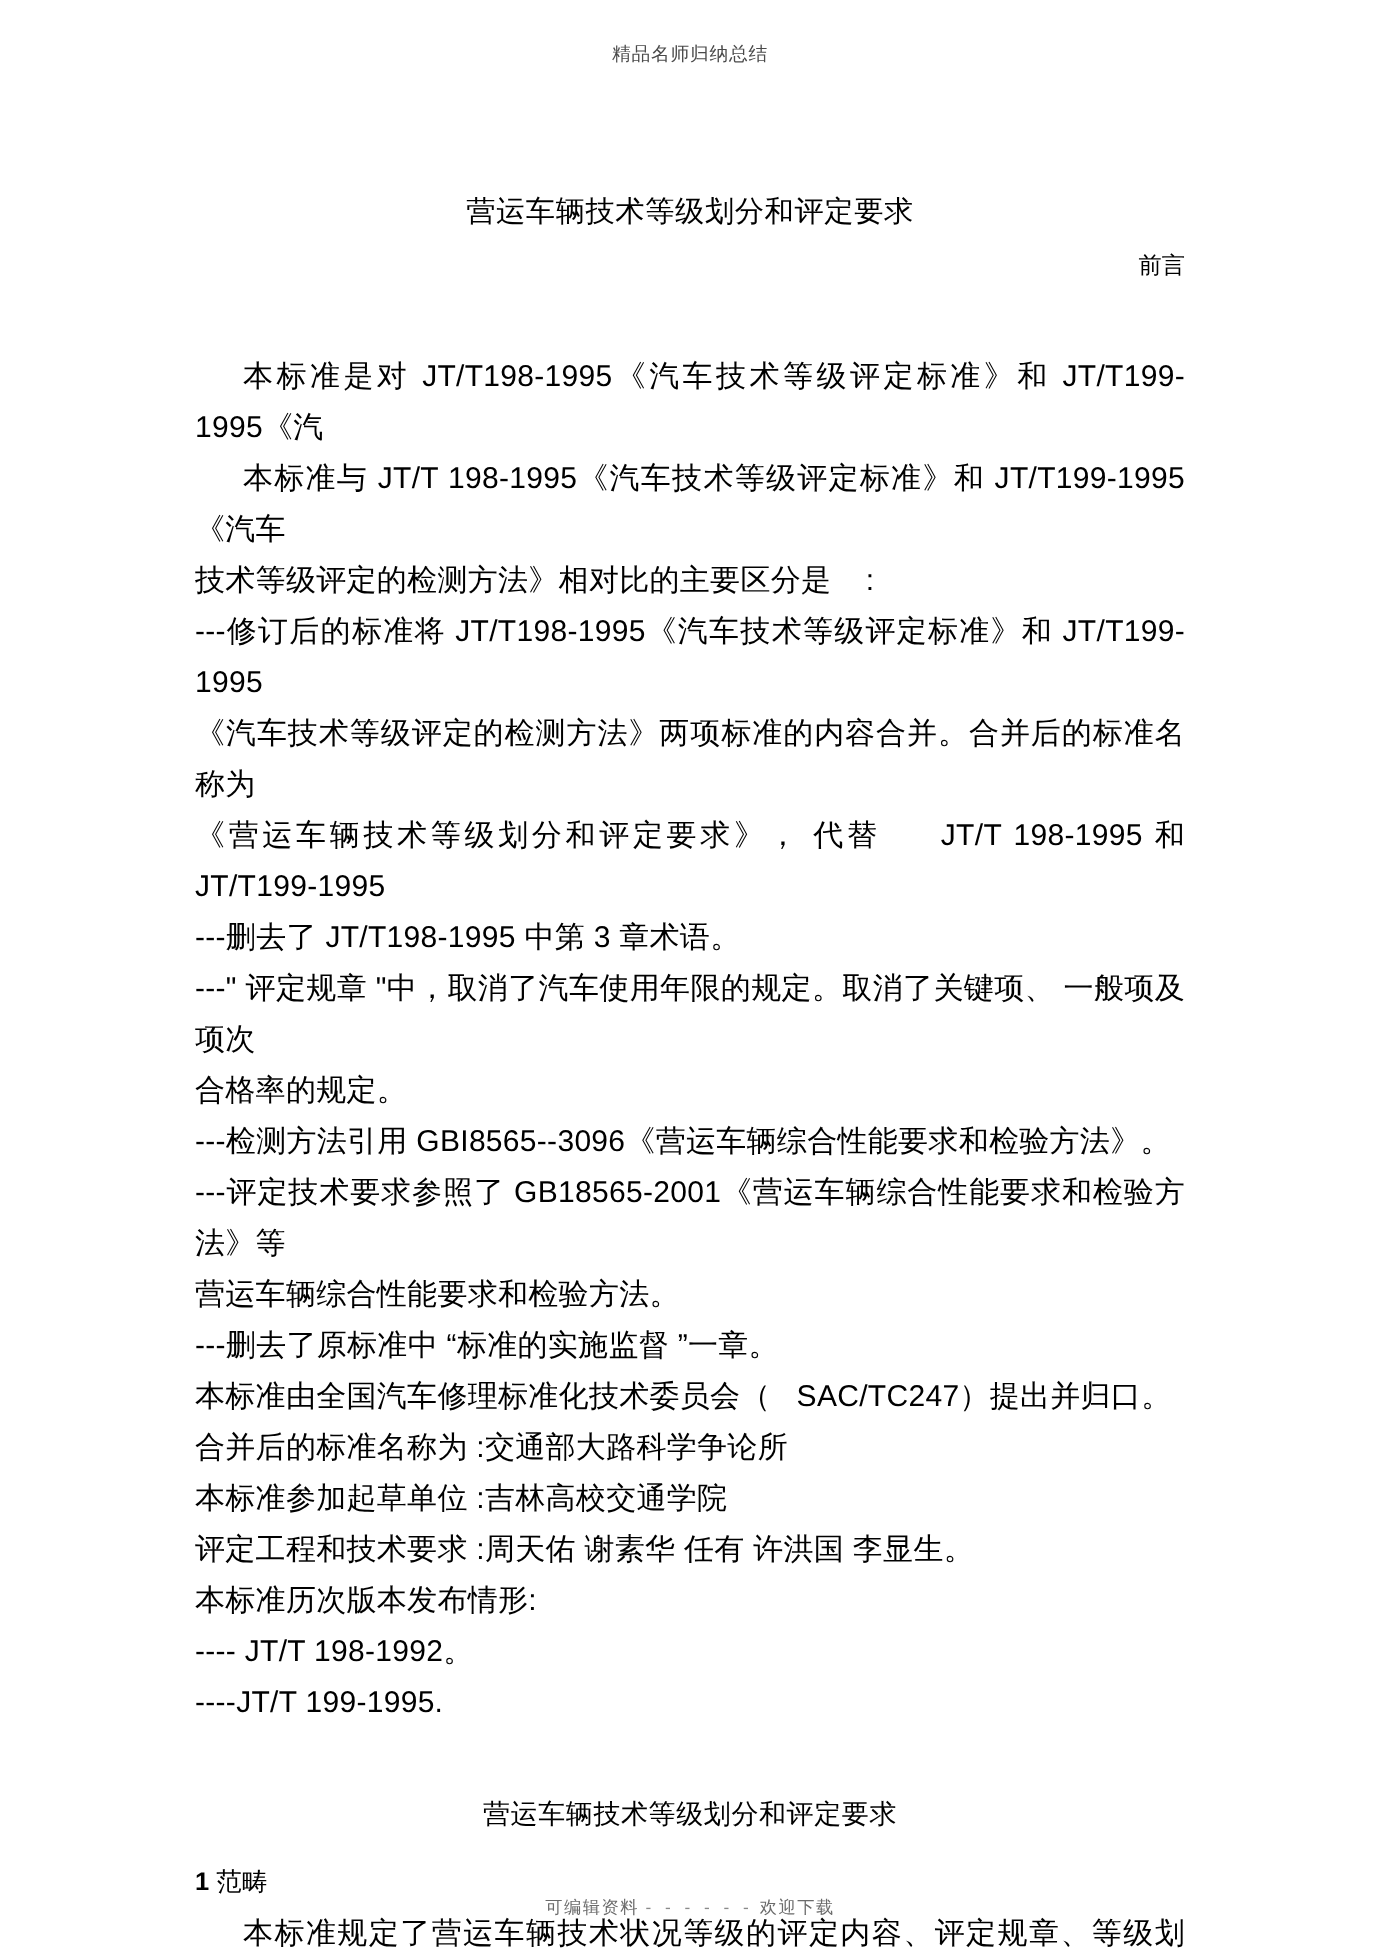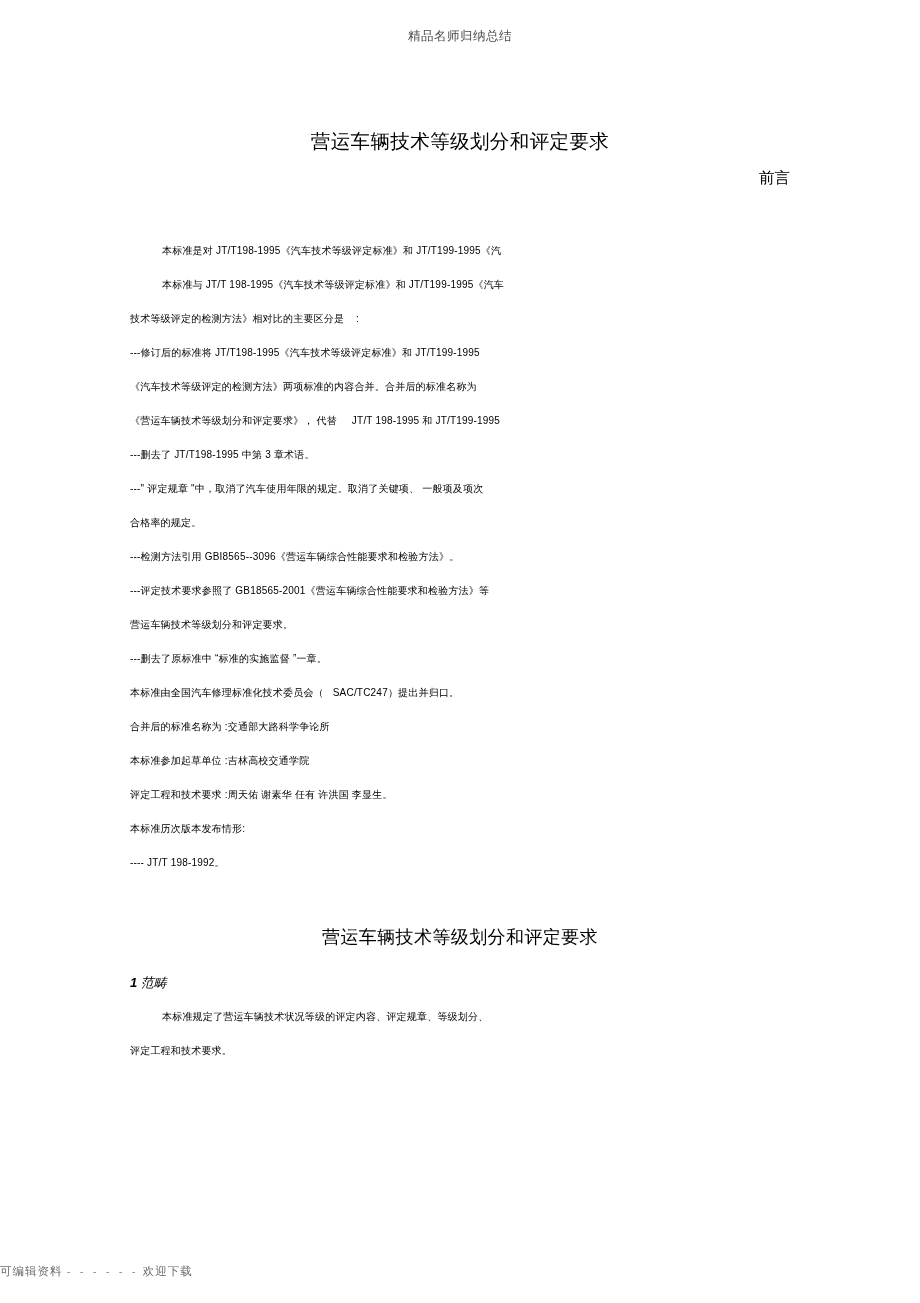--- a/index.html
+++ b/index.html
@@ -49,51 +49,51 @@
     text-align: right;
     font-size: 15.5px;
     line-height: 32px;
     margin: 0;
     font-weight: normal;
   }
   .spacer-lg { height: 40px; }
   .spacer-sm { height: 12px; }
   p.body-line {
     margin: 0;
-    font-size: 10px;
+    font-size: 20px;
     line-height: 34px;
     letter-spacing: 0.2px;
     text-align: justify;
     white-space: pre-wrap;
   }
   p.indent {
     text-indent: 32px;
   }
   .section-title {
     text-align: center;
     font-size: 18px;
     line-height: 34px;
     margin: 0;
     font-weight: normal;
     letter-spacing: 0.4px;
   }
   .clause {
-    font-size: 13px;
+    font-size: 17px;
     line-height: 34px;
     margin: 0;
-    font-style: italic;
   }
   .clause .num {
     font-weight: bold;
   }
   .footer {
     position: absolute;
     bottom: 24px;
     left: 0;
     width: 920px;
+    text-align: center;
     font-size: 11.5px;
     color: #6b6b6b;
     letter-spacing: 1px;
   }
   .footer .dash {
     letter-spacing: 3px;
     color: #8a8a8a;
   }
 </style>
 </head>
@@ -115,28 +115,29 @@
         <p class="body-line indent">本标准与 JT/T 198-1995《汽车技术等级评定标准》和 JT/T199-1995《汽车</p>
         <p class="body-line">技术等级评定的检测方法》相对比的主要区分是    :</p>
         <p class="body-line">---修订后的标准将 JT/T198-1995《汽车技术等级评定标准》和 JT/T199-1995</p>
         <p class="body-line">《汽车技术等级评定的检测方法》两项标准的内容合并。合并后的标准名称为</p>
         <p class="body-line">《营运车辆技术等级划分和评定要求》， 代替     JT/T 198-1995 和 JT/T199-1995</p>
         <p class="body-line">---删去了 JT/T198-1995 中第 3 章术语。</p>
         <p class="body-line">---" 评定规章 "中，取消了汽车使用年限的规定。取消了关键项、 一般项及项次</p>
         <p class="body-line">合格率的规定。</p>
         <p class="body-line">---检测方法引用 GBI8565--3096《营运车辆综合性能要求和检验方法》。</p>
         <p class="body-line">---评定技术要求参照了 GB18565-2001《营运车辆综合性能要求和检验方法》等</p>
-        <p class="body-line">营运车辆技术等级划分和评定要求。</p>
+        <p class="body-line">营运车辆综合性能要求和检验方法。</p>
         <p class="body-line">---删去了原标准中 “标准的实施监督 ”一章。</p>
         <p class="body-line">本标准由全国汽车修理标准化技术委员会（   SAC/TC247）提出并归口。</p>
         <p class="body-line">合并后的标准名称为 :交通部大路科学争论所</p>
         <p class="body-line">本标准参加起草单位 :吉林高校交通学院</p>
         <p class="body-line">评定工程和技术要求 :周天佑 谢素华 任有 许洪国 李显生。</p>
         <p class="body-line">本标准历次版本发布情形:</p>
         <p class="body-line">---- JT/T 198-1992。</p>
+        <p class="body-line">----JT/T 199-1995.</p>
       </div>
 
     <div class="spacer-lg"></div>
 
     <h2 class="section-title">营运车辆技术等级划分和评定要求</h2>
 
     <div class="spacer-sm"></div>
 
     <p class="clause"><span class="num">1</span> <span>范畴</span></p>
 

